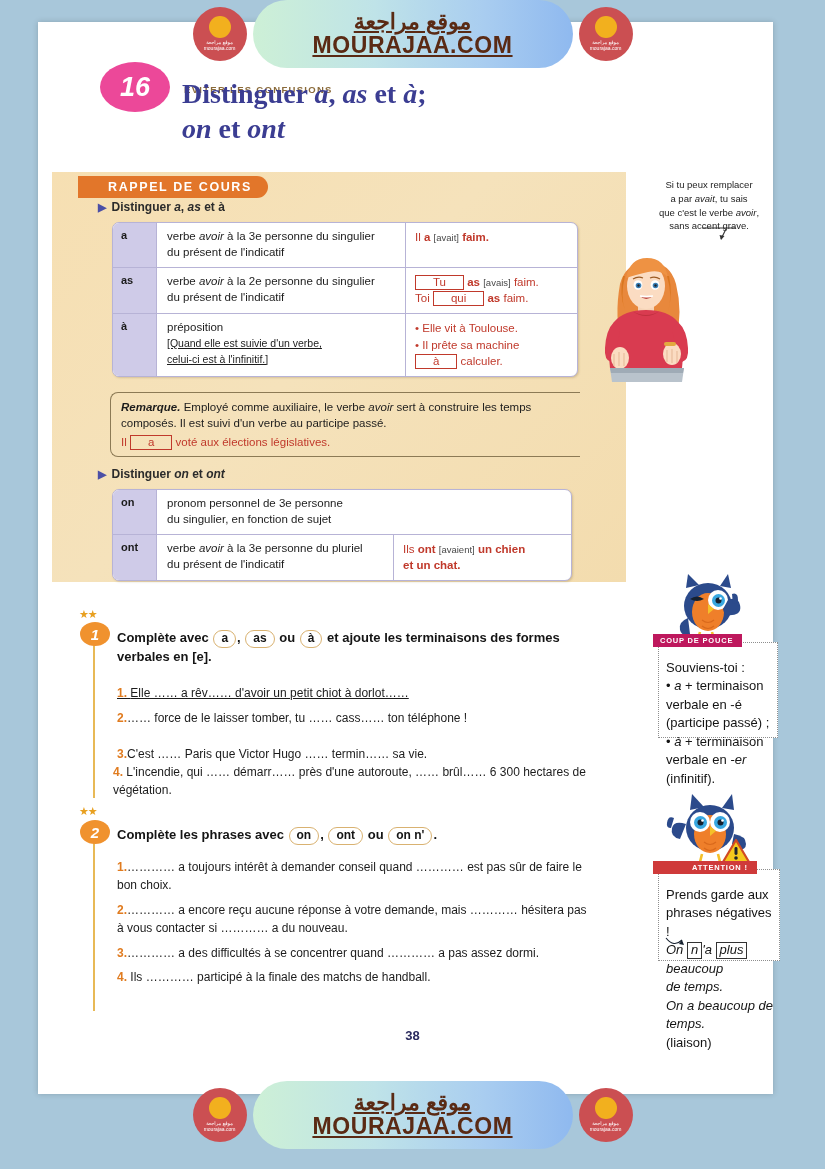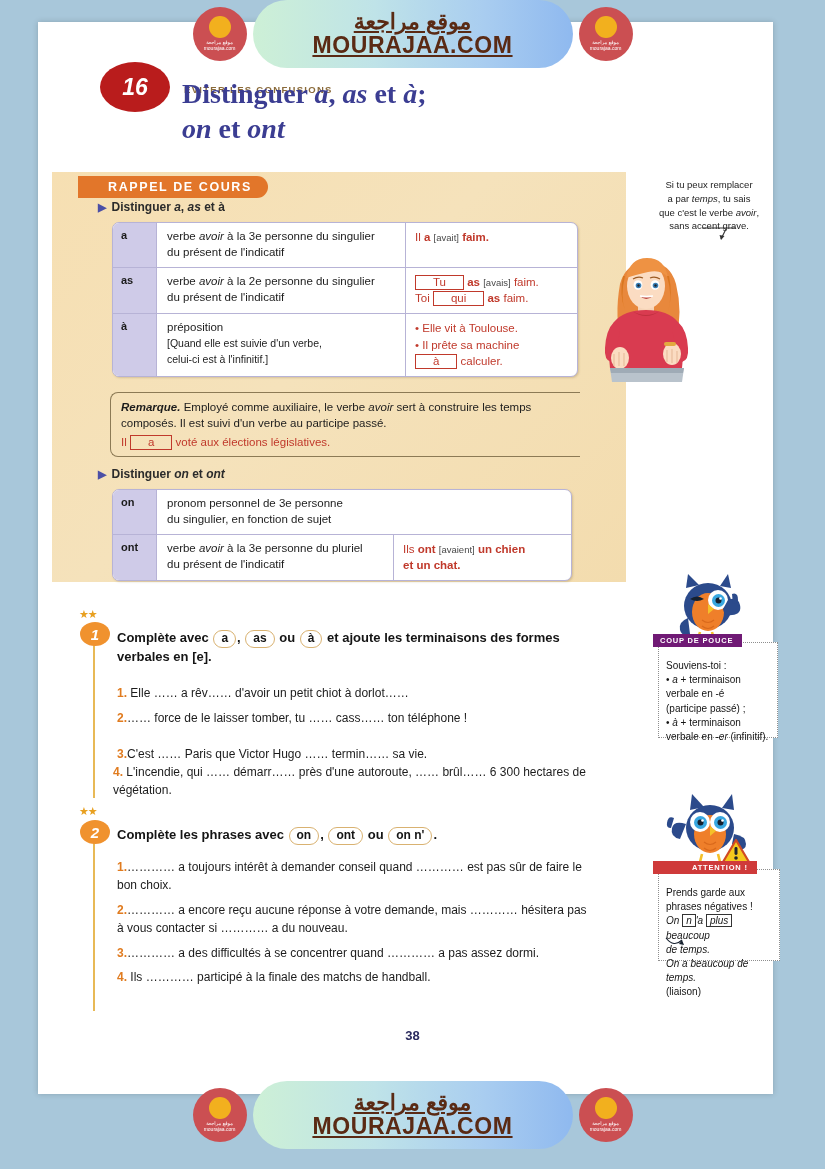--- a/index.html
+++ b/index.html
@@ -41,22 +41,22 @@
     margin:0 6px;
   }
   .wm-badge .bdot{ width:22px; height:22px; border-radius:50%; background:#f2b01e;
                    display:block; margin-bottom:2px; }
   .wm-badge .btxt{ font-size:5px; color:#fff; text-align:center; line-height:1.15; }
 
   
   .chapter-badge{
     position:absolute; left:100px; top:62px;
     width:70px; height:50px; border-radius:50%;
-    background:#b91c1c;
-    color:#fff; font-weight:bold; font-size:23px;
+    background:#ec4899;
+    color:#fff; font-weight:bold; font-size:27px;
     display:flex; align-items:center; justify-content:center;
     font-style:italic;
   }
   .eyebrow{
     position:absolute; left:184px; top:64px;
     font-size:9.5px; font-weight:bold; letter-spacing:1.3px;
     color:#8a6a3a;
     margin-top:20px;
   }
   .title-main{
@@ -107,21 +107,21 @@
     width:44px; flex:0 0 44px; background:#cfcbe8;
     border-right:1px solid #b7b3d6;
     font-size:11px; font-weight:bold; color:#1a1a1a;
     padding:6px 0 0 8px;
   }
   .gcell-def{
     flex:1; padding:6px 8px 7px 10px;
     font-size:11.5px; color:#1c1c1c; line-height:1.35;
   }
   .gcell-def i{ font-style:italic; }
-  .gcell-def .bracket{ font-size:10.5px; }
+  .gcell-def .bracket{ font-size:10.5px;text-decoration:underline; }
   .gcell-ex{
     width:172px; flex:0 0 172px; border-left:1px solid #b7b3d6;
     padding:6px 6px 7px 9px;
     font-size:11.5px; color:#c0392b; line-height:1.4;
   }
   #table2 .gcell-ex{ width:178px; flex:0 0 178px; }
   .gcell-ex b{ font-weight:bold; }
   .gcell-ex .gray{ color:#4a4a4a; font-size:9.5px; }
   .boxed{
     display:inline-block; border:1px solid #c0392b;
@@ -174,23 +174,23 @@
 
   .sidebox{
     position:absolute; border:1.3px dotted #8e8e8e; background:#fff;
     padding:16px 6px 7px 7px;
   }
   .sidebox-label{
     position:absolute; left:-6px; top:-9px;
     padding:2px 9px 2px 7px; font-size:7.5px; font-weight:bold;
     letter-spacing:.8px; color:#fff;
   }
-  .sidebox-label.pouce{ background:#701a75; }
+  .sidebox-label.pouce{ background:#be185d; }
   .sidebox-label.attn{ background:#cf3a3a;padding-left:39px; }
-  .sidebox-body{ font-size:10px; color:#141414; line-height:1.42; }
+  .sidebox-body{ font-size:13px; color:#141414; line-height:1.42; }
   .sidebox-body i{ font-style:italic; }
   .minibox{
     display:inline-block; border:1px solid #333; padding:0 3px; line-height:1.1;
     font-style:italic;
   }
 
   
   .page-num{
     position:absolute; left:0; top:1028px; width:825px; text-align:center;
     font-size:13px; font-weight:bold; color:#2b2b5e;
@@ -299,21 +299,21 @@
       <span>Ils </span><b>ont</b>
       <span class="gray">[avaient]</span>
       <b>un chien</b><br>
       <b>et un chat.</b>
     </div>
   </div>
 </div>
 
 <div class="tipnote" style="left:634px; top:178px; width:150px;">
   <span>Si tu peux remplacer</span><br>
-  <span>a par </span><i>temps</i><span>, tu sais</span><br>
+  <span>a par </span><i>avait</i><span>, tu sais</span><br>
   <span>que c'est le verbe </span><i>avoir</i><span>,</span><br>
   <span>sans accent grave.</span>
 </div>
 <svg class="illus" style="left:700px; top:226px;" width="40" height="24" viewBox="0 0 40 24">
   <path d="M2 2 h34" stroke="#333" stroke-width="1.1" fill="none"></path>
   <path d="M26 3 l-5 10" stroke="#333" stroke-width="1.1" fill="none"></path>
   <path d="M21 14 l-1.5 -5 l5 1 z" fill="#333"></path>
 </svg>
 
 <svg class="illus" style="left:592px; top:250px;" width="110" height="145" viewBox="0 0 110 145">
@@ -355,21 +355,21 @@
   <path d="M18 118 l74 0 l-2 14 l-70 0 z" fill="#b9c3cc"></path>
   <path d="M18 118 l74 0 l-1 5 l-72 0 z" fill="#9fabb6"></path>
 </svg>
 
 <div class="ex-rail" style="left:93px; top:628px; height:170px;"></div>
 <div class="ex-stars" style="left:79px; top:608px;">★★</div>
 <div class="ex-num" style="left:80px; top:622px;">1</div>
 <div class="ex-title" style="left:117px; top:629px;">
   <span>Complète avec </span><span class="chip">a</span><span>, </span><span class="chip">as</span><span> ou </span><span class="chip">à</span><span> et ajoute les terminaisons des formes verbales en [e].</span>
 </div>
-<div class="ex-item" style="left:117px; top:684px; width:490px;">
+<div class="ex-item" style="left:117px; top:684px; width:490px;text-decoration:underline;">
   <span class="n">1.</span>
   <span>Elle …… a rêv…… d'avoir un petit chiot à dorlot……</span>
 </div>
 <div class="ex-item" style="left:117px; top:709px; width:490px;">
   <span class="n">2.</span><span>…… force de le laisser tomber, tu …… cass…… ton téléphone !</span>
 </div>
 <div class="ex-item" style="left:117px; top:745px; width:490px;">
   <span class="n">3.</span><span>C'est …… Paris que Victor Hugo …… termin…… sa vie.</span>
 </div>
 <div class="ex-item" style="left:113px; top:763px; width:495px;">

